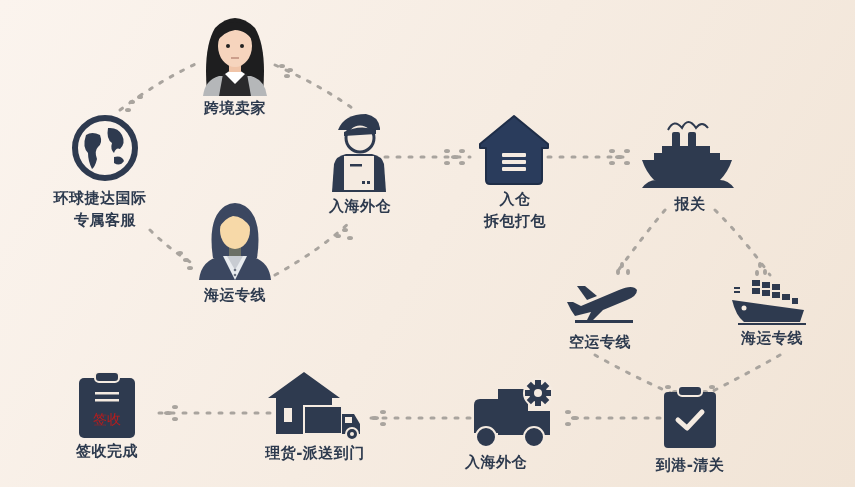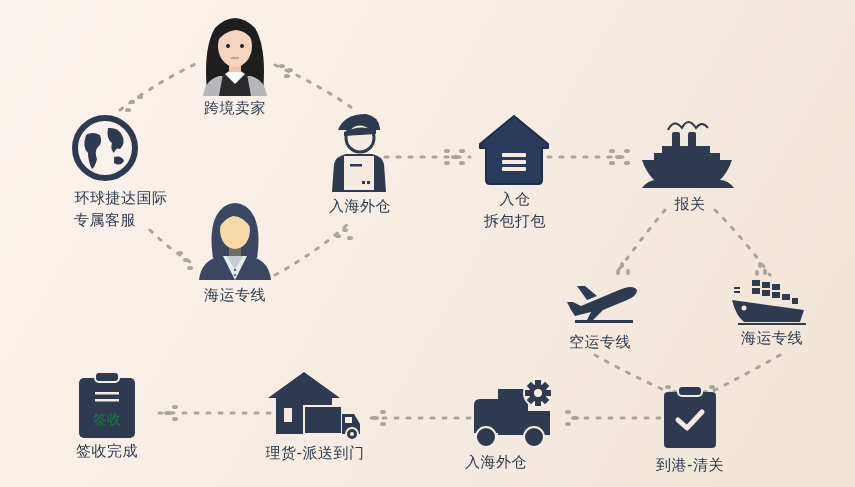--- a/index.html
+++ b/index.html
@@ -6,21 +6,21 @@
   body {
     width: 855px; height: 487px; overflow: hidden; position: relative;
     background: linear-gradient(120deg, #fbf4ee 0%, #f6ece2 50%, #f1e4d6 100%);
     font-family: "DejaVu Sans", "Liberation Sans", sans-serif;
   }
   #stage { position: absolute; left: 0; top: 0; width: 855px; height: 487px; }
   svg.connectors { position: absolute; left: 0; top: 0; }
   .node { position: absolute; text-align: center; }
   .node .icon { position: absolute; }
   .label {
-    position: absolute; color: #2d3a4e; font-weight: normal; font-size: 15px;
+    position: absolute; color: #2d3a4e; font-weight: bold; font-size: 15px;
     line-height: 20px; white-space: nowrap; text-align: center; letter-spacing: 0.5px;
   }
 </style>
 </head>
 <body>
 
 <div id="stage">
 
   <svg class="connectors" width="855" height="487">
     <g fill="none" stroke="#a9a49e" stroke-width="3" stroke-linecap="round" stroke-dasharray="3 9">
@@ -97,21 +97,21 @@
     </g>
   </svg>
 
   <div class="node">
     <svg class="icon" style="left:70px;top:113px" width="70" height="70" viewBox="0 0 70 70">
       <circle cx="35" cy="35" r="30" fill="none" stroke="#2e3a4f" stroke-width="6"></circle>
       <path d="M16 22 Q22 18 30 22 Q33 30 28 34 Q24 38 27 46 Q25 54 22 56 Q18 48 18 40 Q12 34 16 22Z" fill="#2e3a4f"></path>
       <path d="M38 15 Q48 14 52 22 Q56 30 50 36 Q46 34 44 40 Q40 36 42 30 Q36 26 38 15Z" fill="#2e3a4f"></path>
       <path d="M44 44 Q52 42 54 48 Q50 54 44 50Z" fill="#2e3a4f"></path>
     </svg>
-    <div class="label" style="left:56px;top:188px;width:130px">环球捷达国际</div>
+    <div class="label" style="left:35px;top:188px;width:130px">环球捷达国际</div>
     <div class="label" style="left:40px;top:210px;width:130px">专属客服</div>
   </div>
 
   <div class="node">
     <svg class="icon" style="left:195px;top:8px" width="80" height="88" viewBox="0 0 80 88">
       <path d="M12 84 Q8 40 20 20 Q40 0 60 20 Q72 40 68 84Z" fill="#1e1e1f"></path>
       <path d="M8 88 Q10 72 24 68 L56 68 Q70 72 72 88Z" fill="#b5b7b9"></path>
       <path d="M24 88 L28 66 L52 66 L56 88Z" fill="#2a2a2c"></path>
       <path d="M30 66 L40 76 L50 66 L44 62 L36 62Z" fill="#fff"></path>
       <rect x="34" y="52" width="12" height="12" fill="#f0c4a8"></rect>
@@ -255,18 +255,18 @@
   </div>
 
   <div class="node">
     <div class="icon" style="left:78px;top:372px;width:58px;height:66px">
       <svg width="58" height="66" viewBox="0 0 58 66" style="position:absolute;left:0;top:0">
         <rect x="1" y="6" width="56" height="60" rx="5" fill="#2e3a4f"></rect>
         <rect x="17" y="0" width="24" height="10" rx="4" fill="#2e3a4f" stroke="#f5ebe1" stroke-width="2"></rect>
         <rect x="17" y="20" width="24" height="2.5" fill="#f5ebe1"></rect>
         <rect x="17" y="27" width="24" height="2.5" fill="#f5ebe1"></rect>
       </svg>
-      <div style="position:absolute;left:0;top:38px;width:58px;color:#15803d;font-size:14px;line-height:18px;">签收</div>
+      <div style="position:absolute;left:0;top:38px;width:58px;color:#b91c1c;font-size:14px;line-height:18px;">签收</div>
     </div>
     <div class="label" style="left:57px;top:441px;width:100px">签收完成</div>
   </div>
 
 </div>
 
 </body></html>

